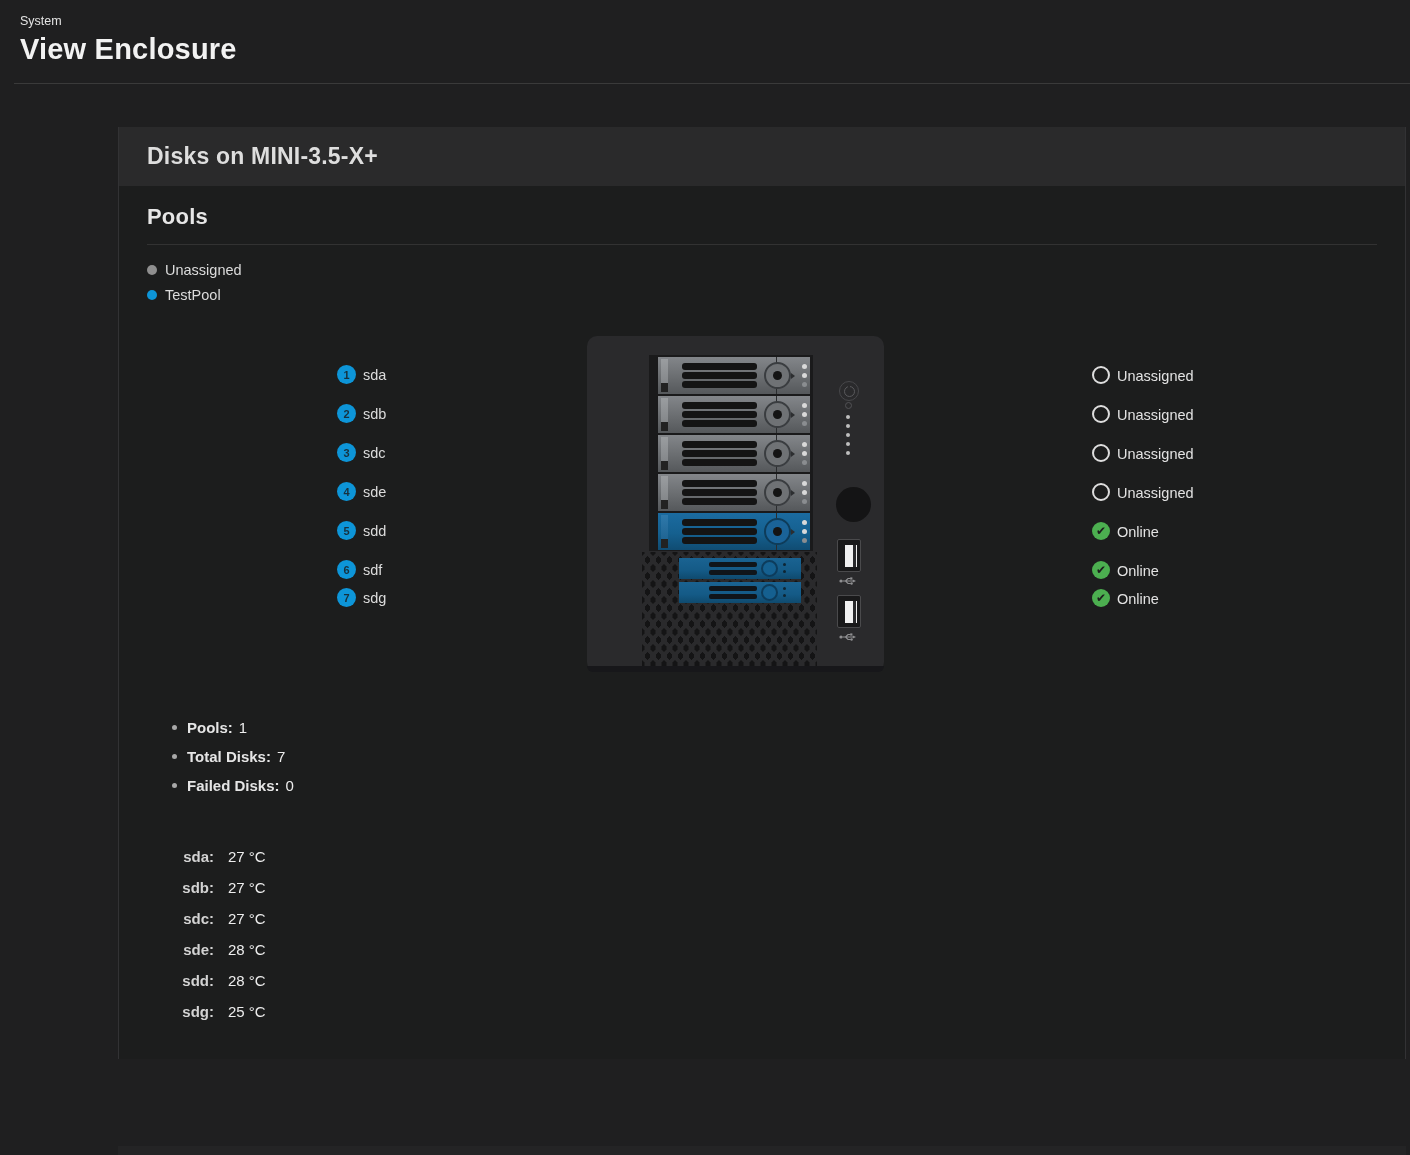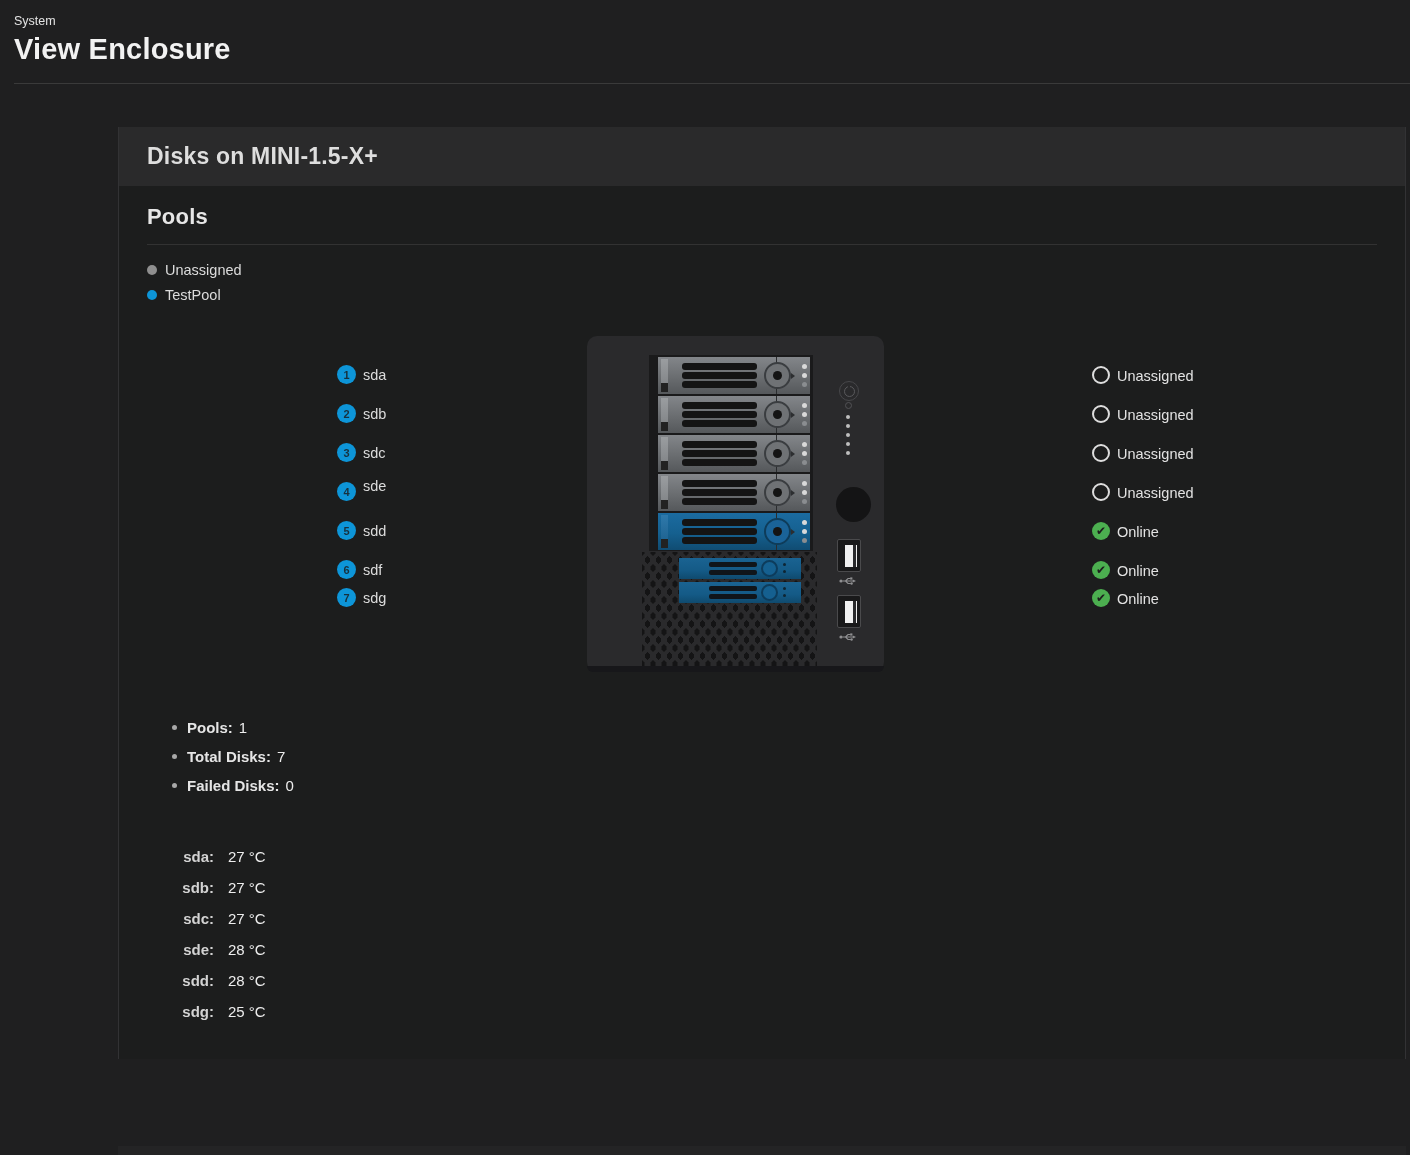--- a/index.html
+++ b/index.html
@@ -3,21 +3,21 @@
 <meta charset="utf-8">
 <style>
   * { margin:0; padding:0; box-sizing:border-box; }
   html,body { background:#1f1f20; }
   body {
     width:1410px; height:1155px; overflow:hidden; position:relative;
     font-family:"Liberation Sans", sans-serif; color:#d9d9d9;
     -webkit-font-smoothing:antialiased;
   }
   
-  .page-header { padding:14px 0 0 14px; }
+  .page-header { padding:14px 0 0 20px; }
   .breadcrumb { font-size:12.5px; color:#e3e3e3; cursor:pointer; }
   .page-title { font-size:29px; font-weight:700; color:#f2f2f2; margin-top:5px; letter-spacing:.2px; }
   .page-divider { border:none; border-top:1px solid #3a3a3a; margin:17px 0 0 14px; }
 
   
   .card {
     position:absolute; left:118px; top:127px; width:1288px;
     background:#1c1d1d; border-left:1px solid #323234; border-right:1px solid #323234;
   }
   .card-header {
@@ -136,21 +136,21 @@
 <body>
 
 <div class="page-header">
   <div class="breadcrumb">System</div>
   <div class="page-title">View Enclosure</div>
 </div>
 <hr class="page-divider">
 
 <div class="card">
   <div class="card-header">
-    <span class="card-title">Disks on MINI-1.5-X+</span>
+    <span class="card-title">Disks on MINI-3.5-X+</span>
   </div>
   <div class="card-body">
 
     <h2 class="section-heading">Pools</h2>
     <div class="legend" id="legend">
         <div class="legend-row">
           <div class="legend-dot" style="background: rgb(143, 143, 143);"></div>
           <div class="legend-label">Unassigned</div>
         </div>
         <div class="legend-row">
@@ -279,21 +279,21 @@
           <div class="status-text" style="left: 970px; top: 31px;">Unassigned</div>
           <div class="disk-num" style="left: 190px; top: 68px;">2</div>
           <div class="disk-name" style="left: 216px; top: 69px;">sdb</div>
           <div class="status-icon-un" style="left: 945px; top: 69px;"></div>
           <div class="status-text" style="left: 970px; top: 70px;">Unassigned</div>
           <div class="disk-num" style="left: 190px; top: 107px;">3</div>
           <div class="disk-name" style="left: 216px; top: 108px;">sdc</div>
           <div class="status-icon-un" style="left: 945px; top: 108px;"></div>
           <div class="status-text" style="left: 970px; top: 109px;">Unassigned</div>
           <div class="disk-num" style="left: 190px; top: 146px;">4</div>
-          <div class="disk-name" style="left: 216px; top: 141px;">sde</div>
+          <div class="disk-name" style="left: 216px; top: 147px;">sde</div>
           <div class="status-icon-un" style="left: 945px; top: 147px;"></div>
           <div class="status-text" style="left: 970px; top: 148px;">Unassigned</div>
           <div class="disk-num" style="left: 190px; top: 185px;">5</div>
           <div class="disk-name" style="left: 216px; top: 186px;">sdd</div>
           <div class="status-icon-on" style="left: 945px; top: 186px;">✔</div>
           <div class="status-text" style="left: 970px; top: 187px;">Online</div>
           <div class="disk-num" style="left: 190px; top: 224px;">6</div>
           <div class="disk-name" style="left: 216px; top: 225px;">sdf</div>
           <div class="status-icon-on" style="left: 945px; top: 225px;">✔</div>
           <div class="status-text" style="left: 970px; top: 226px;">Online</div>

